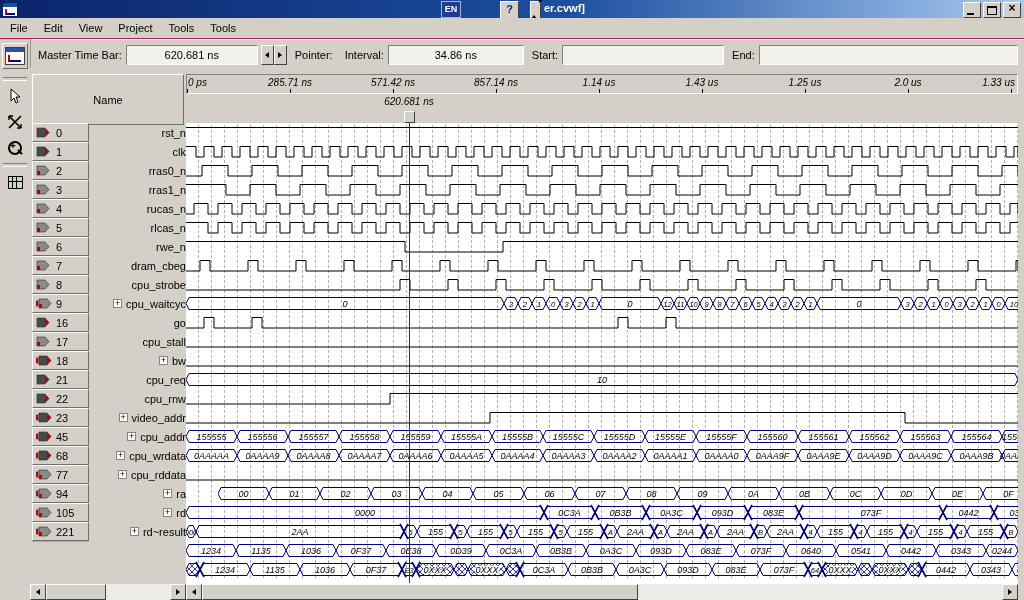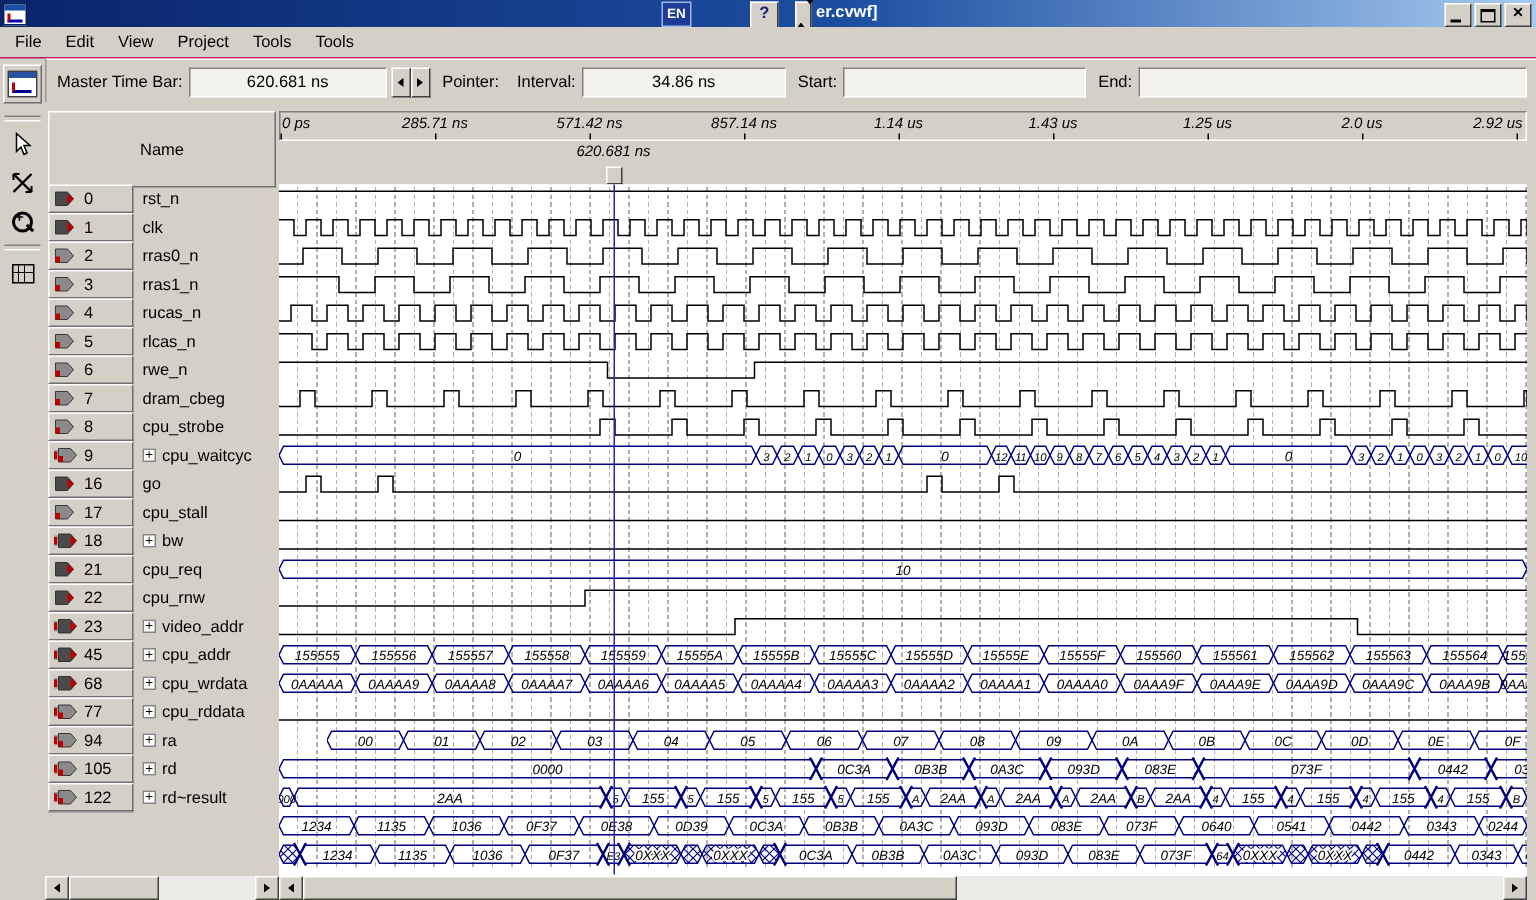--- a/index.html
+++ b/index.html
@@ -63,21 +63,21 @@
        linear-gradient(to right,transparent 3px,#000 3px,#000 4px,transparent 4px,transparent 7px,#000 7px,#000 8px,transparent 8px),
        linear-gradient(to bottom,transparent 4px,#000 4px,#000 5px,transparent 5px);}
   
   .sigpanel{position:absolute;left:30px;top:68px;width:156px;bottom:16px;background:#d4d0c8;overflow:hidden;}
   .sigheader{position:absolute;left:2px;top:6px;right:2px;height:49px;background:#d4d0c8;
      border:1px solid;border-color:#fff #6f6f6f #6f6f6f #fff;display:flex;align-items:center;justify-content:center;}
   .sigrows{position:absolute;left:2px;top:55px;right:0;}
   .srow{height:19px;display:flex;}
   .numbtn{width:57px;height:19px;box-sizing:border-box;background:#d4d0c8;border:1px solid;
      border-color:#fff #6f6f6f #6f6f6f #fff;box-shadow:0 1px 0 #aaa;display:flex;align-items:center;padding-left:3px;gap:3px;}
-  .namecell{flex:1;display:flex;align-items:center;padding-left:6px;gap:4px;overflow:hidden;}
+  .namecell{flex:1;display:flex;align-items:center;padding-left:6px;gap:4px;overflow:hidden;justify-content:flex-end;}
   .expander{width:9px;height:9px;box-sizing:border-box;background:#fff;border:1px solid #848484;
      font-size:9px;line-height:7px;text-align:center;flex:0 0 9px;}
   
   .wavepanel{position:absolute;left:186px;top:68px;width:832px;bottom:16px;background:#fff;overflow:hidden;font-style:italic;}
   .wp-topgap{position:absolute;left:0;top:0;right:0;height:6px;background:#d4d0c8;}
   .ruler{position:absolute;left:0;top:6px;right:0;height:20px;background:#d4d0c8;
      border:1px solid;border-color:#808080 #fff #fff #808080;box-sizing:border-box;font-size:10px;}
   .tick-label{position:absolute;top:2px;white-space:nowrap;}
   .tick-mark{position:absolute;bottom:0;width:1px;height:4px;background:#000;}
   .markerband{position:absolute;left:0;top:26px;right:0;height:29px;background:#d4d0c8;font-size:10px;}
@@ -464,21 +464,21 @@
         </div>
       </div>
       <div class="srow">
         <div class="numbtn">
           <svg width="17" height="11">
             <polygon points="0,2 7,2 10,5.5 7,9 0,9" fill="#9a9a9a"></polygon>
             <rect x="0" y="3" width="2" height="5" fill="#c00000"></rect>
             <polygon points="3,1 11,1 15,5.5 11,10 3,10" fill="#8a8a8a" stroke="#2a2a2a" stroke-width="0.6"></polygon>
             <rect x="3" y="6" width="3" height="4" fill="#c00000"></rect>
           </svg>
-          <span>122</span>
+          <span>221</span>
         </div>
         <div class="namecell">
           <span class="expander">+</span>
           <span>rd~result</span>
         </div>
       </div>
     </div>
 </div>
 
 <div class="wavepanel">
@@ -493,21 +493,21 @@
       <span class="tick-label" style="left: 309px; transform: translateX(-50%);">857.14 ns</span>
       <span class="tick-mark" style="left: 309px;"></span>
       <span class="tick-label" style="left: 412px; transform: translateX(-50%);">1.14 us</span>
       <span class="tick-mark" style="left: 412px;"></span>
       <span class="tick-label" style="left: 515px; transform: translateX(-50%);">1.43 us</span>
       <span class="tick-mark" style="left: 515px;"></span>
       <span class="tick-label" style="left: 618px; transform: translateX(-50%);">1.25 us</span>
       <span class="tick-mark" style="left: 618px;"></span>
       <span class="tick-label" style="left: 721px; transform: translateX(-50%);">2.0 us</span>
       <span class="tick-mark" style="left: 721px;"></span>
-      <span class="tick-label" style="right: 2px;">2.92 us</span>
+      <span class="tick-label" style="right: 2px;">1.33 us</span>
       <span class="tick-mark" style="left: 824px;"></span>
     </div>
   <div class="markerband">
     <span class="marker-label" id="marker-label" style="left: 223px;">620.681 ns</span>
     <div class="marker-handle" id="marker-handle" style="left: 218px;"></div>
   </div>
   <div class="waverows" id="waverows">
     <div class="gridbg"></div>
   <div class="wrow" style="top: 0px;"><svg width="832" height="19">
           <path d="M0 4.5 H832" stroke="#000" stroke-width="1" fill="none"></path>

